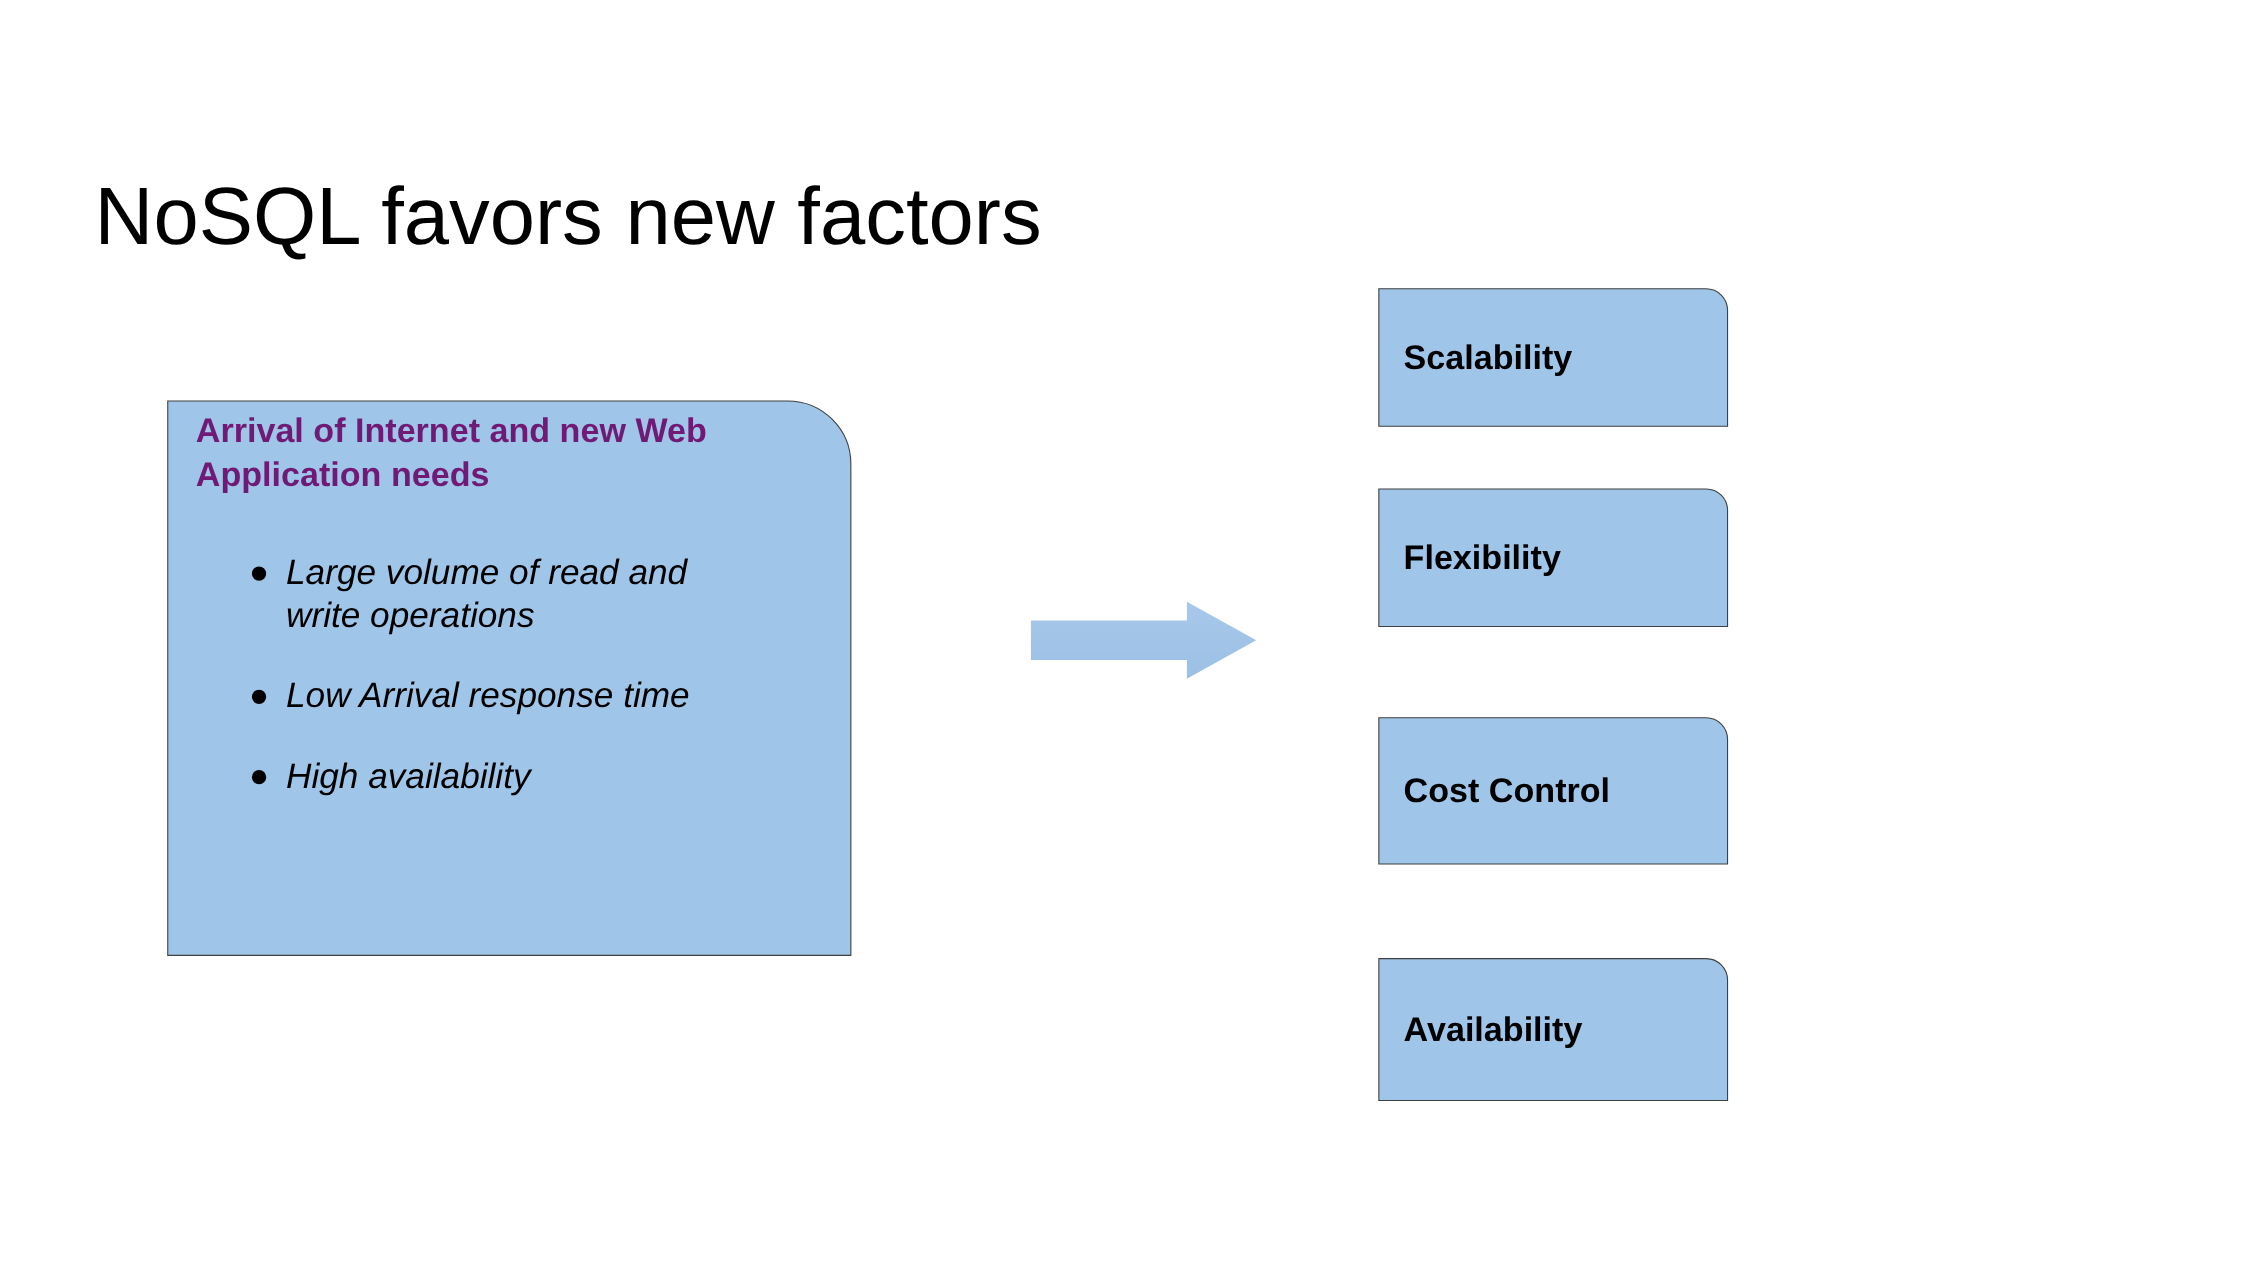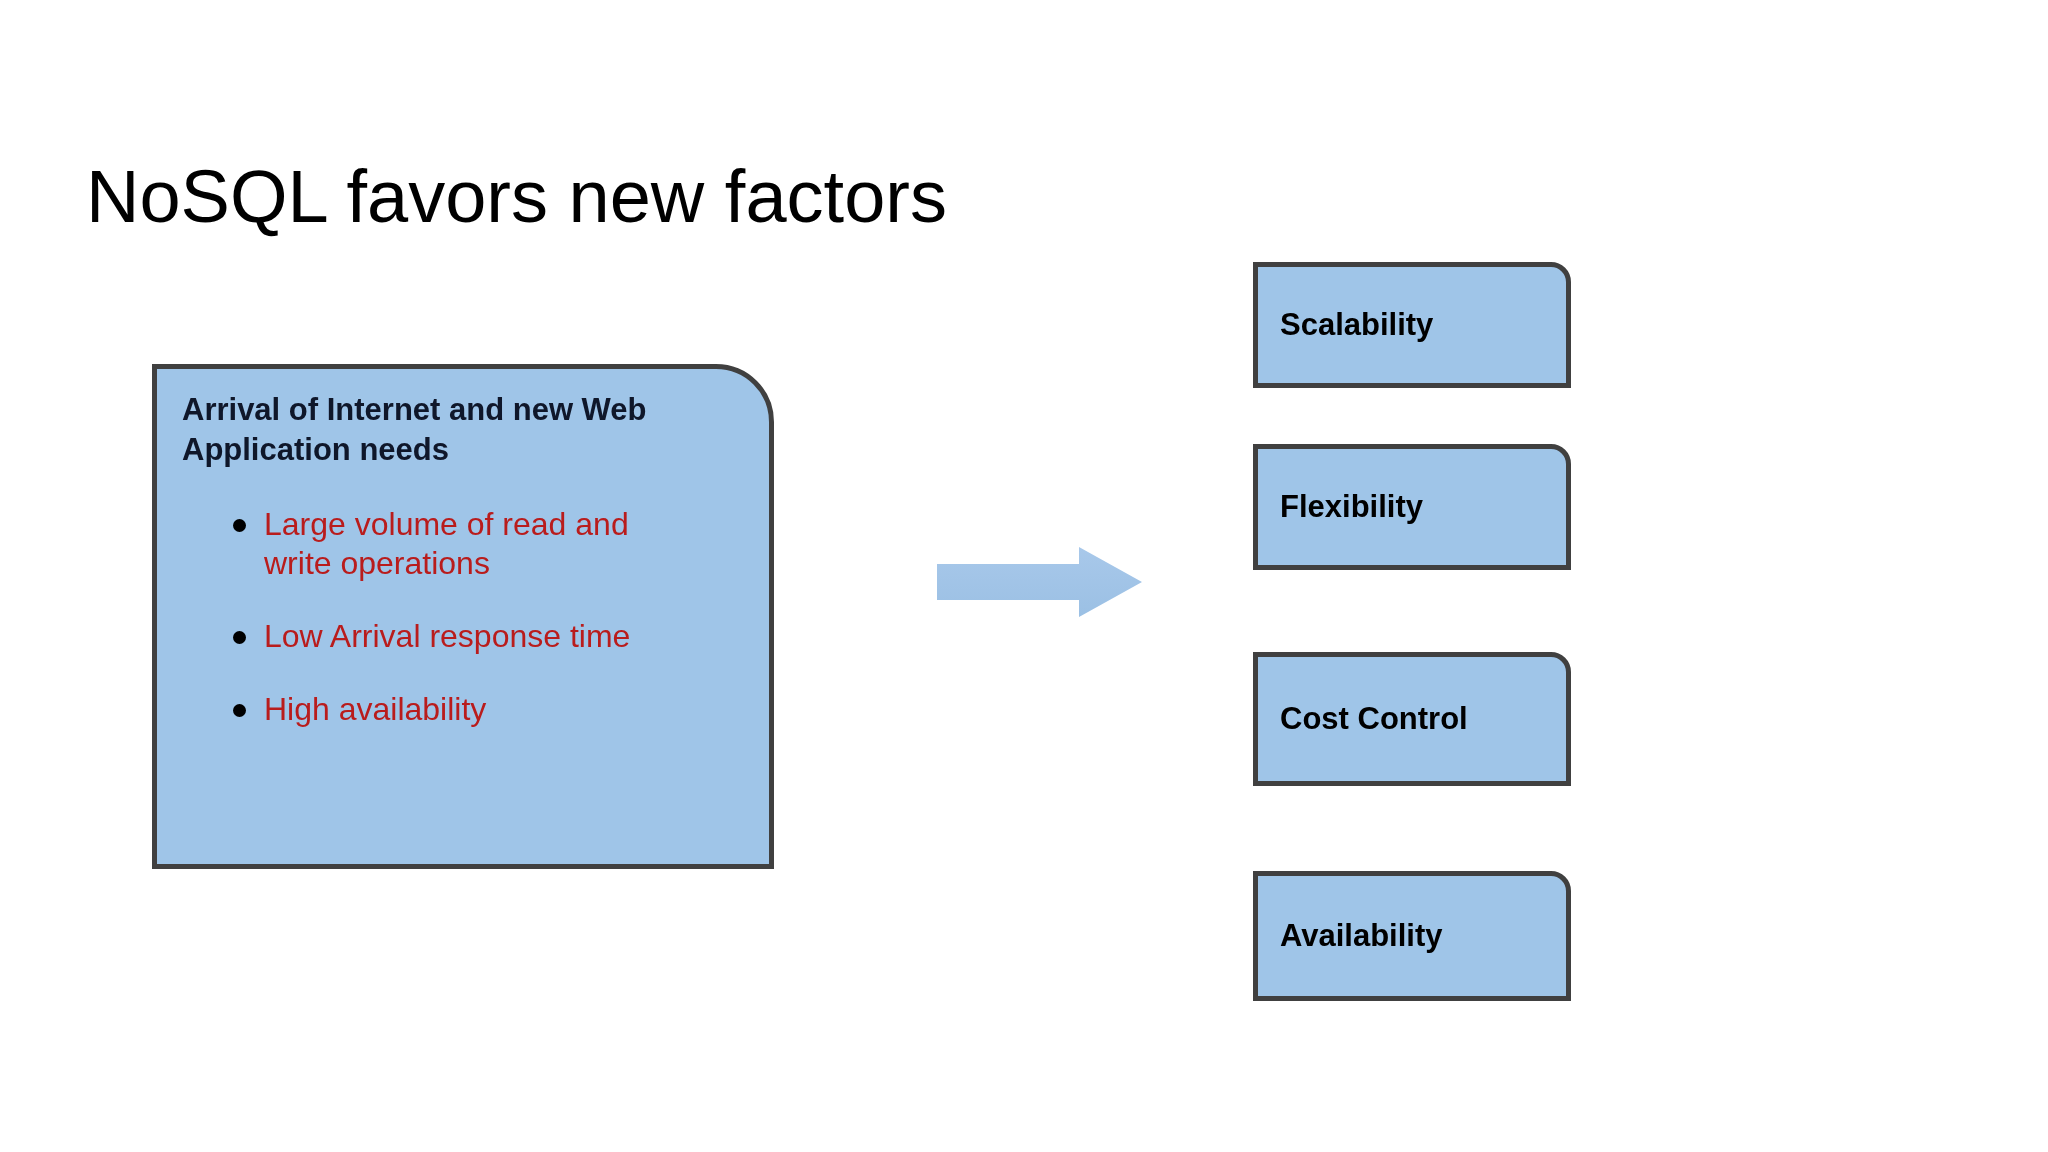--- a/index.html
+++ b/index.html
@@ -28,60 +28,61 @@
     font-weight: 400;
     line-height: 1.05;
     color: #000000;
     letter-spacing: 0px;
     white-space: nowrap;
   }
 
   
   .blue-shape {
     background: #9FC5E8;
-    border: 5px solid #404040;
+    border: 1px solid #404040;
     box-sizing: border-box;
   }
 
   
   #needs-box {
     position: absolute;
     left: 152px;
     top: 364px;
     width: 622px;
     height: 505px;
     border-top-right-radius: 58px;
   }
   #needs-heading {
     position: absolute;
     left: 25px;
-    top: 21px;
+    top: 7px;
     width: 540px;
     font-size: 31px;
     font-weight: bold;
     line-height: 1.28;
-    color: #0f172a;
+    color: #701a75;
   }
   #needs-list {
     position: absolute;
     left: 25px;
     top: 136px;
     width: 560px;
     list-style: none;
     margin: 0;
     padding: 0;
   }
   #needs-list li {
     position: relative;
     margin: 0 0 34px 0;
     padding-left: 82px;
     font-size: 32px;
     font-weight: 400;
     line-height: 1.22;
-    color: #b91c1c;
+    color: #000000;
+    font-style: italic;
   }
   #needs-list li:last-child {
     margin-bottom: 17px;
   }
   #needs-list li .bullet-dot {
     position: absolute;
     left: 51px;
     top: 14px;
     width: 13px;
     height: 13px;

